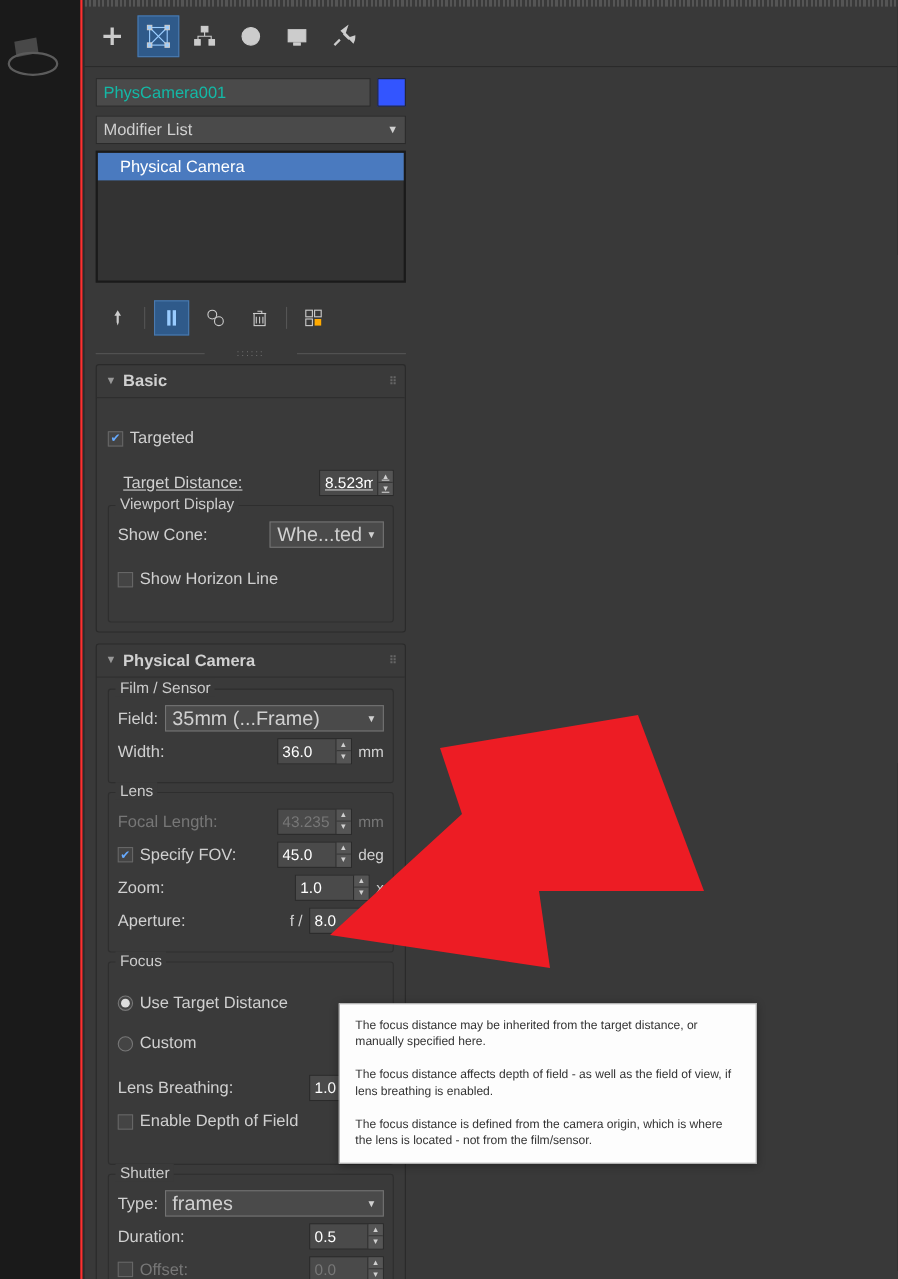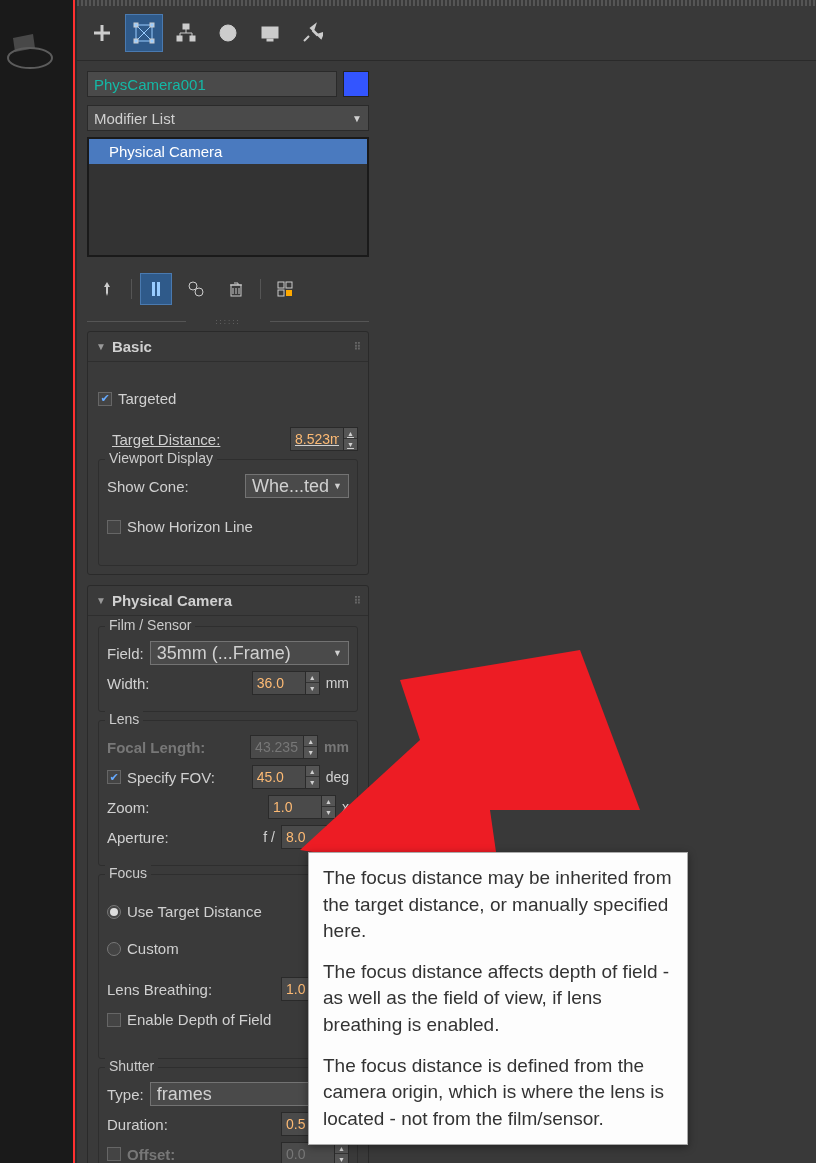--- a/index.html
+++ b/index.html
@@ -46,41 +46,41 @@
   .rollout-head .grip { margin-left: auto; color: #666; font-size: 10px; letter-spacing: -1px; }
   .rollout-body { padding: 8px 10px; }
   
   .cb-row { display: flex; align-items: center; gap: 6px; margin: 20px 0; font-size: 15px; }
   .checkbox { width: 14px; height: 14px; border: 1px solid #666; background: #444; display: inline-flex; align-items: center; justify-content: center; font-size: 11px; color: #6af; cursor: pointer; }
   .checkbox.checked::after { content: "✔"; }
   
   .param-row { display: flex; align-items: center; gap: 6px; margin: 6px 0; font-size: 15px; }
   .param-row label { flex-shrink: 0; }
   .spinner { display: flex; align-items: center; height: 24px; background: #4a4a4a; border: 1px solid #2a2a2a; }
-  .spinner input { background: transparent; border: none; color: #fdba74; width: 52px; padding: 0 4px; font-size: 14px; text-align: left; height: 22px; }
+  .spinner input { background: transparent; border: none; color: #ffffff; width: 52px; padding: 0 4px; font-size: 14px; text-align: left; height: 22px; }
   .spinner.disabled input { color: #777; }
   .spin-btns { display: flex; flex-direction: column; width: 14px; border-left: 1px solid #2a2a2a; }
   .spin-btns div { height: 11px; font-size: 7px; line-height: 11px; text-align: center; background: #555; cursor: pointer; }
   .spin-btns div:first-child { border-bottom: 1px solid #333; }
   .unit { font-size: 14px; }
   
   .group { border: 1px solid #2e2e2e; border-radius: 3px; padding: 8px 8px 10px 8px; margin: 8px 0 0 0; position: relative; }
   .group-title { position: absolute; top: -10px; left: 6px; background: #3a3a3a; padding: 0 4px; font-size: 14px; color: #ccc; }
   
   .sel { height: 24px; background: #4a4a4a; border: 1px solid #737373; color: #d0d0d0; padding: 0 6px; font-size: 18px; display: flex; align-items: center; justify-content: space-between; cursor: pointer; min-width: 100px; }
   .sel::after { content: "▼"; font-size: 9px; margin-left: 4px; }
   
   .radio { width: 14px; height: 14px; border-radius: 50%; border: 1px solid #777; background: #444; display: inline-block; cursor: pointer; position: relative; }
   .radio.on::after { content: ""; position: absolute; inset: 2px; background: #ddd; border-radius: 50%; }
   
-  .disabled-text { color: #777; font-weight: bold; }
+  .disabled-text { color: #777; }
   
   .arrow-overlay { position: absolute; left: 300px; top: 630px; width: 360px; height: 280px; pointer-events: none; }
   
-  .tooltip { position: absolute; left: 308px; top: 852px; width: 380px; background: #fdfdfd; color: #333; padding: 12px 14px; font-size: 19px; line-height: 1.4; border: 1px solid #aaa; box-shadow: 0 2px 8px rgba(0,0,0,0.4); }
+  .tooltip { position: absolute; left: 308px; top: 912px; width: 380px; background: #fdfdfd; color: #333; padding: 12px 14px; font-size: 11px; line-height: 1.4; border: 1px solid #aaa; box-shadow: 0 2px 8px rgba(0,0,0,0.4); }
   .tooltip p { margin-bottom: 14px; }
   .tooltip p:last-child { margin-bottom: 0; }
 
   .wide-sel { flex: 1; }
   .right-align { margin-left: auto; }
   .indent { padding-left: 14px; text-decoration: underline; }
 </style>
 </head>
 <body>
 

